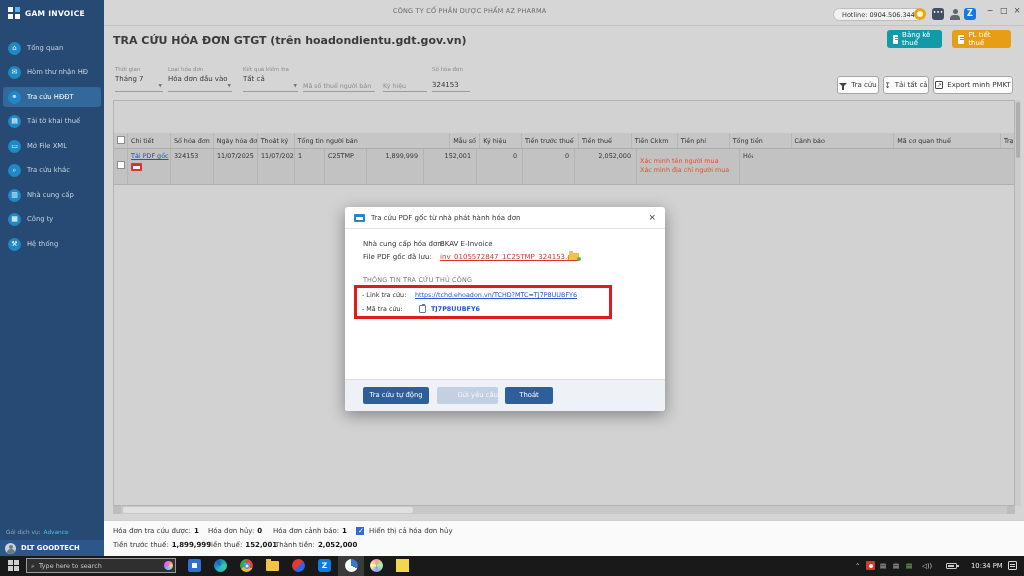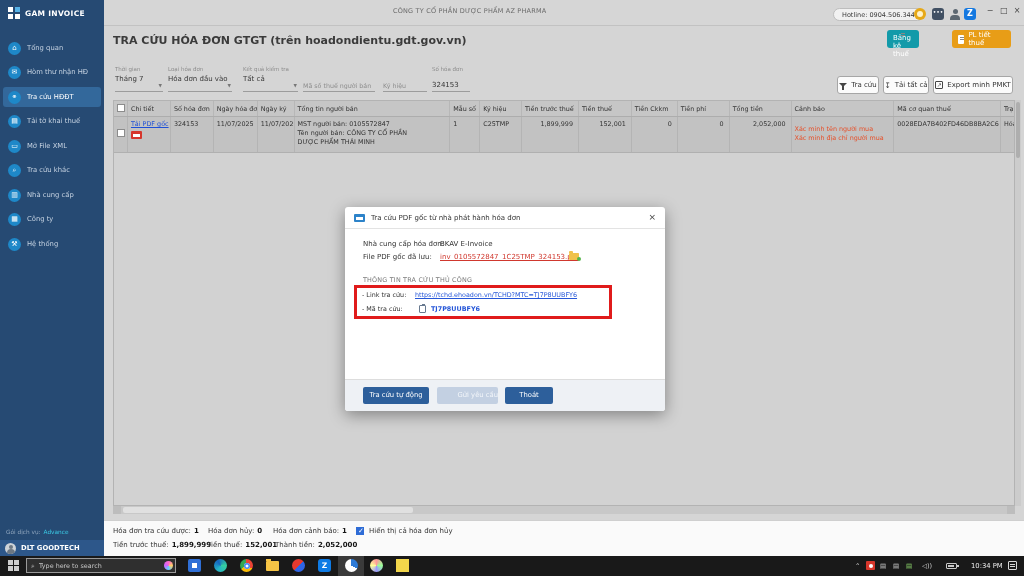--- a/index.html
+++ b/index.html
@@ -36,42 +36,42 @@
   .plan b { color:#3ac8e3; font-weight:normal; margin-left:3px; }
   .userbar { position:absolute; left:0; top:540px; width:104px; height:16px; background:#2d578a; display:flex; align-items:center; gap:5px; padding-left:5px; }
   .avatar { width:11px; height:11px; border-radius:50%; background:#cdd2d8; position:relative; overflow:hidden; }
   .avatar::before { content:''; position:absolute; left:3.5px; top:2px; width:4px; height:4px; border-radius:50%; background:#6c7884; }
   .avatar::after { content:''; position:absolute; left:1.5px; top:6.5px; width:8px; height:5px; border-radius:4px 4px 0 0; background:#6c7884; }
   .user-name { color:#fff; font-size:6.8px; font-weight:bold; }
 
   
   .page-title { position:absolute; left:113px; top:34px; font-size:11px; font-weight:bold; color:#3b3b3b; }
   .hd-btn { position:absolute; top:30px; height:18px; border-radius:3px; color:#fff; font-size:7px; display:flex; align-items:center; gap:4px; padding:0 6px; cursor:pointer; }
-  .btn-teal { left:887px; width:32px; background:#129aa9;flex-direction:column; }
+  .btn-teal { left:887px; width:55px; background:#129aa9; }
   .btn-orange { left:952px; width:59px; background:#e89d17; }
   .doc-ic { width:7px; height:9px; background:#fff; border-radius:1px; position:relative; }
   .doc-ic::after { content:''; position:absolute; left:1.5px; top:2.5px; width:4px; height:1px; background:#888; box-shadow:0 2px 0 #888; }
 
   
   .fld { position:absolute; top:66px; height:26px; border-bottom:1px solid #9c9c9c; cursor:pointer; }
   .fld .lab { font-size:5.5px; color:#8d8d8d; display:block; }
   .fld .val { font-size:7px; color:#383838; white-space:nowrap; margin-top:3px; display:block; }
   .caret { position:absolute; right:1px; bottom:3px; font-size:4.5px; color:#777; }
   .fin { position:absolute; top:66px; height:26px; }
   .fin input { position:absolute; bottom:0; left:0; width:100%; height:13px; border:none; border-bottom:1px solid #9c9c9c; background:transparent; font-family:inherit; font-size:6.3px; color:#333; outline:none; }
   .fin input::placeholder { color:#8d8d8d; }
   .fbtn { position:absolute; top:76px; height:18px; background:#fbfbfb; border:1px solid #a6a6a6; border-radius:3px; font-size:7px; color:#333; display:flex; align-items:center; justify-content:center; gap:4px; cursor:pointer; }
   .funnel { width:0; height:0; border-left:4px solid transparent; border-right:4px solid transparent; border-top:4px solid #444; position:relative; }
   .funnel::after { content:''; position:absolute; left:-1px; top:-1px; width:2px; height:4px; background:#444; }
   .gly { font-size:7.5px; color:#333; }
   .exp-ic { width:8px; height:8px; border:1px solid #444; border-radius:1px; font-size:6px; line-height:6px; text-align:center; color:#444; }
 
   
   .tablewrap { position:absolute; left:113px; top:100px; width:902px; height:406px; background:#d2d2d2; border:1px solid #b3b3b3; }
-  .thead { display:flex; height:16px; background:#c6c6c6; border-bottom:1px solid #adadad; }
+  .thead { display:flex; height:16px; background:#c6c6c6; border-bottom:1px solid #adadad;margin-top:32px; }
   .thead .c { font-size:6.4px; color:#333; padding:4px 0 0 3px; border-right:1px solid #b7b7b7; white-space:nowrap; overflow:hidden; }
   .trow { display:flex; height:36px; background:#c2c2c2; border-bottom:1px solid #b0b0b0; }
   .trow .c { font-size:6.4px; color:#333; padding:3px 0 0 3px; border-right:1px solid rgba(0,0,0,.07); white-space:nowrap; overflow:hidden; }
   .c.r { text-align:right; padding-right:5px; }
   .c0{width:14px;} .c1{width:43px;} .c2{width:43px;} .c3{width:44px;} .c4{width:37px;} .c5{width:156px;}
   .c6{width:30px;} .c7{width:42px;} .c8{width:57px;} .c9{width:53px;} .c10{width:46px;} .c11{width:52px;}
   .c12{width:62px;} .c13{width:103px;} .c14{width:107px;} .c15{width:13px; border-right:none !important;}
   .cb { width:8px; height:8px; background:#fff; border:1px solid #8c8c8c; display:inline-block; cursor:pointer; }
   .cb.checked { background:#2e6cd6; border-color:#2e6cd6; position:relative; }
   .cb.checked::after { content:'✓'; position:absolute; left:1px; top:-1px; color:#fff; font-size:7px; }
@@ -269,21 +269,21 @@
     <span class="exp-ic">↗</span>
     <span>Export minh PMKT</span>
   </div>
 
   <div class="tablewrap">
     <div class="thead">
       <div class="c c0" style="padding-top:3px;"><span class="cb"></span></div>
       <div class="c c1">Chi tiết</div>
       <div class="c c2">Số hóa đơn</div>
       <div class="c c3">Ngày hóa đơn</div>
-      <div class="c c4">Ngày ký</div>
+      <div class="c c4">Thoát ký</div>
       <div class="c c5">Tổng tin người bán</div>
       <div class="c c6">Mẫu số</div>
       <div class="c c7">Ký hiệu</div>
       <div class="c c8">Tiền trước thuế</div>
       <div class="c c9">Tiền thuế</div>
       <div class="c c10">Tiền Ckkm</div>
       <div class="c c11">Tiền phí</div>
       <div class="c c12">Tổng tiền</div>
       <div class="c c13">Cảnh báo</div>
       <div class="c c14">Mã cơ quan thuế</div>
@@ -291,37 +291,31 @@
     </div>
     <div class="trow">
       <div class="c c0" style="padding-top:12px;"><span class="cb"></span></div>
       <div class="c c1">
         <span class="link">Tải PDF gốc</span>
         <span class="printer-red"></span>
       </div>
       <div class="c c2">324153</div>
       <div class="c c3">11/07/2025</div>
       <div class="c c4">11/07/2025</div>
-      <div class="c c5">
-        <div class="mline">MST người bán: 0105572847</div>
-        <div class="mline">Tên người bán: CÔNG TY CỔ PHẦN</div>
-        <div class="mline">DƯỢC PHẨM THÁI MINH</div>
-      </div>
       <div class="c c6">1</div>
       <div class="c c7">C25TMP</div>
       <div class="c c8 r">1,899,999</div>
       <div class="c c9 r">152,001</div>
       <div class="c c10 r">0</div>
       <div class="c c11 r">0</div>
       <div class="c c12 r">2,052,000</div>
       <div class="c c13" style="padding-top:8px;">
         <div class="warn">Xác minh tên người mua</div>
         <div class="warn">Xác minh địa chỉ người mua</div>
       </div>
-      <div class="c c14">0028EDA7B402FD46DB8BA2C6</div>
       <div class="c c15">Hóa đơn</div>
     </div>
   </div>
   <div class="vscroll">
       <span class="th"></span>
     </div>
   <div class="hscroll">
     <span class="ar"></span>
     <span class="th"></span>
     <span class="ar right"></span>

